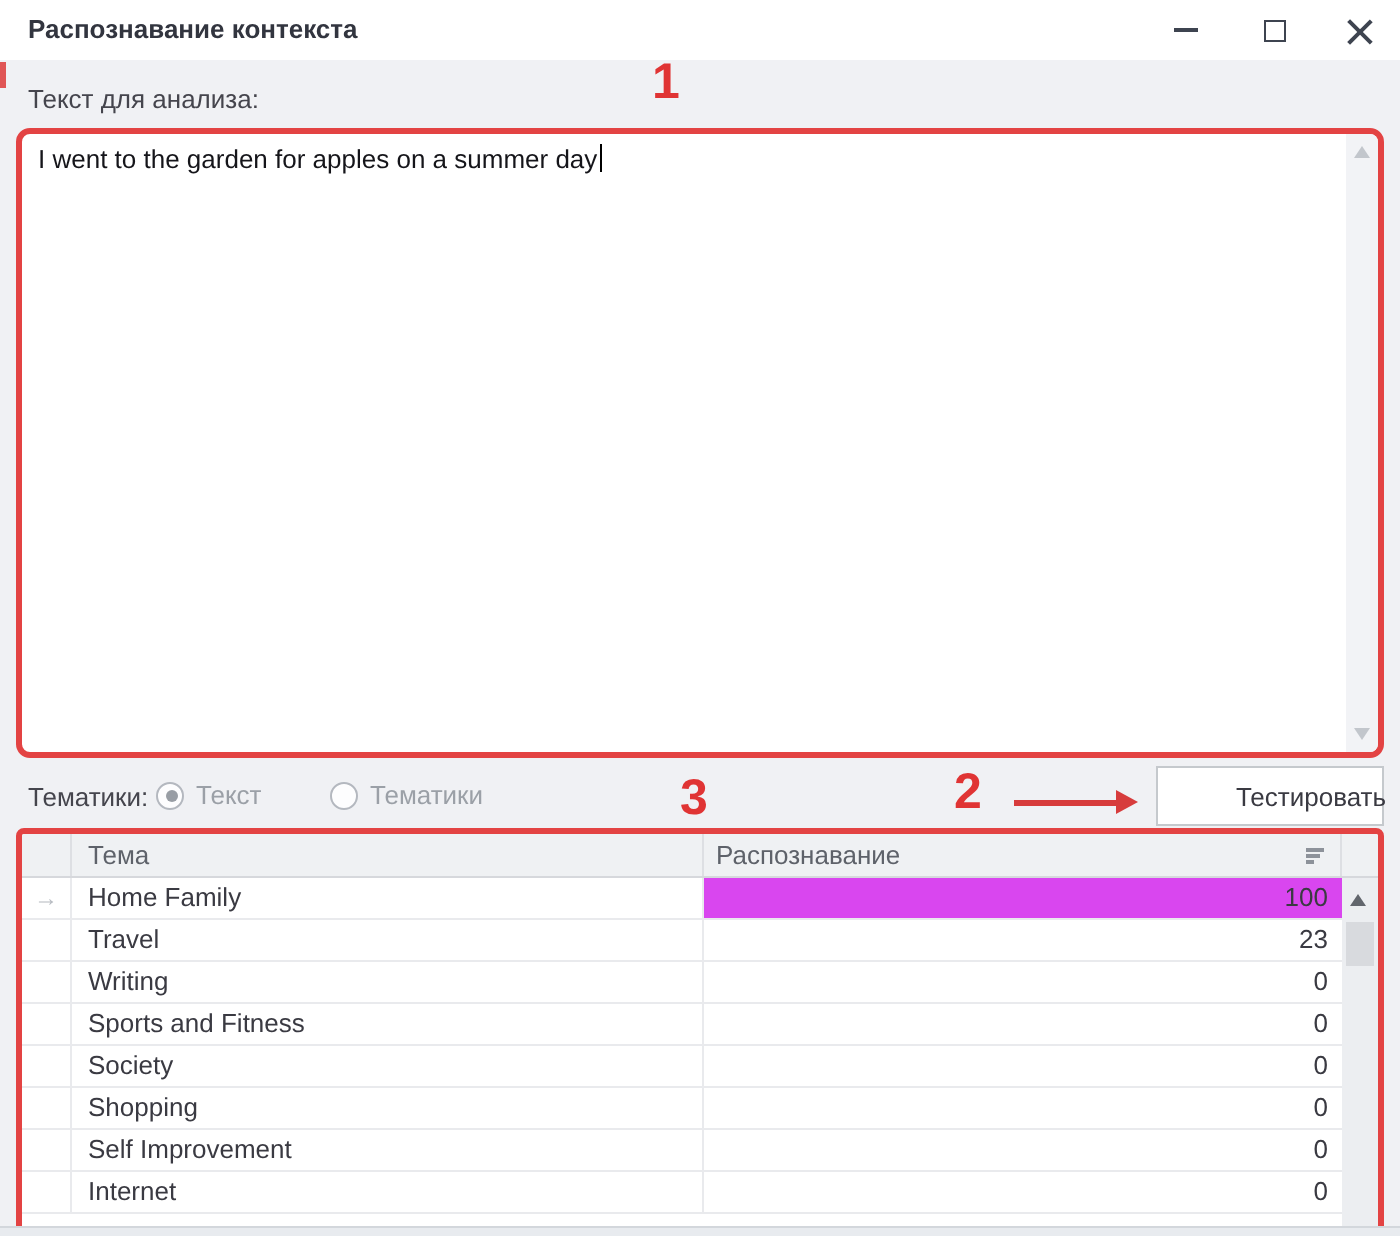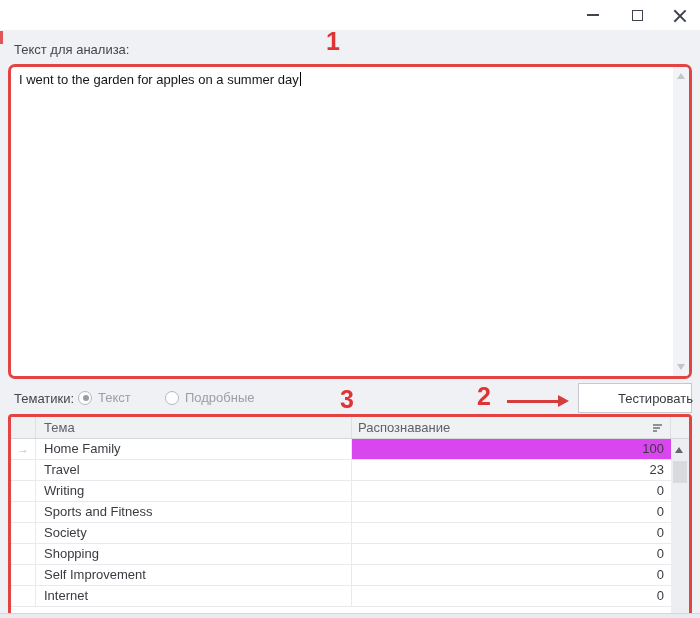--- a/index.html
+++ b/index.html
@@ -80,20 +80,21 @@
   .vs-dn { border-left:4.5px solid transparent; border-right:4.5px solid transparent; border-top:6px solid #62666d; bottom:12px; }
 
   .bottom-strip { position:absolute; left:0; bottom:0; width:700px; height:5px; background:#e8ebef; border-top:1px solid #d3d7dc; }
 </style>
 </head>
 <body>
 
 <div class="window">
 
   <div class="titlebar">
+    <div class="win-title">Распознавание контекста</div>
     <div class="ctl ctl-min">
       <div class="i-min"></div>
     </div>
     <div class="ctl ctl-max">
       <div class="i-max"></div>
     </div>
     <div class="ctl ctl-close">
       <div class="i-close"></div>
     </div>
   </div>
@@ -111,21 +112,21 @@
   </div>
 
   <div class="topics-label">Тематики:</div>
 
   <div class="radio-opt radio-general">
     <div class="rcirc sel"></div>
     <div class="rlabel">Текст</div>
   </div>
   <div class="radio-opt radio-detailed">
     <div class="rcirc"></div>
-    <div class="rlabel">Подробные</div>
+    <div class="rlabel">Тематики</div>
   </div>
 
   <div class="ann ann3">3</div>
   <div class="ann ann2">2</div>
   <div class="ann-arrow">
     <div class="arrow-line"></div>
     <div class="arrow-head"></div>
   </div>
 
   <button class="btn-test">Тестировать</button>

